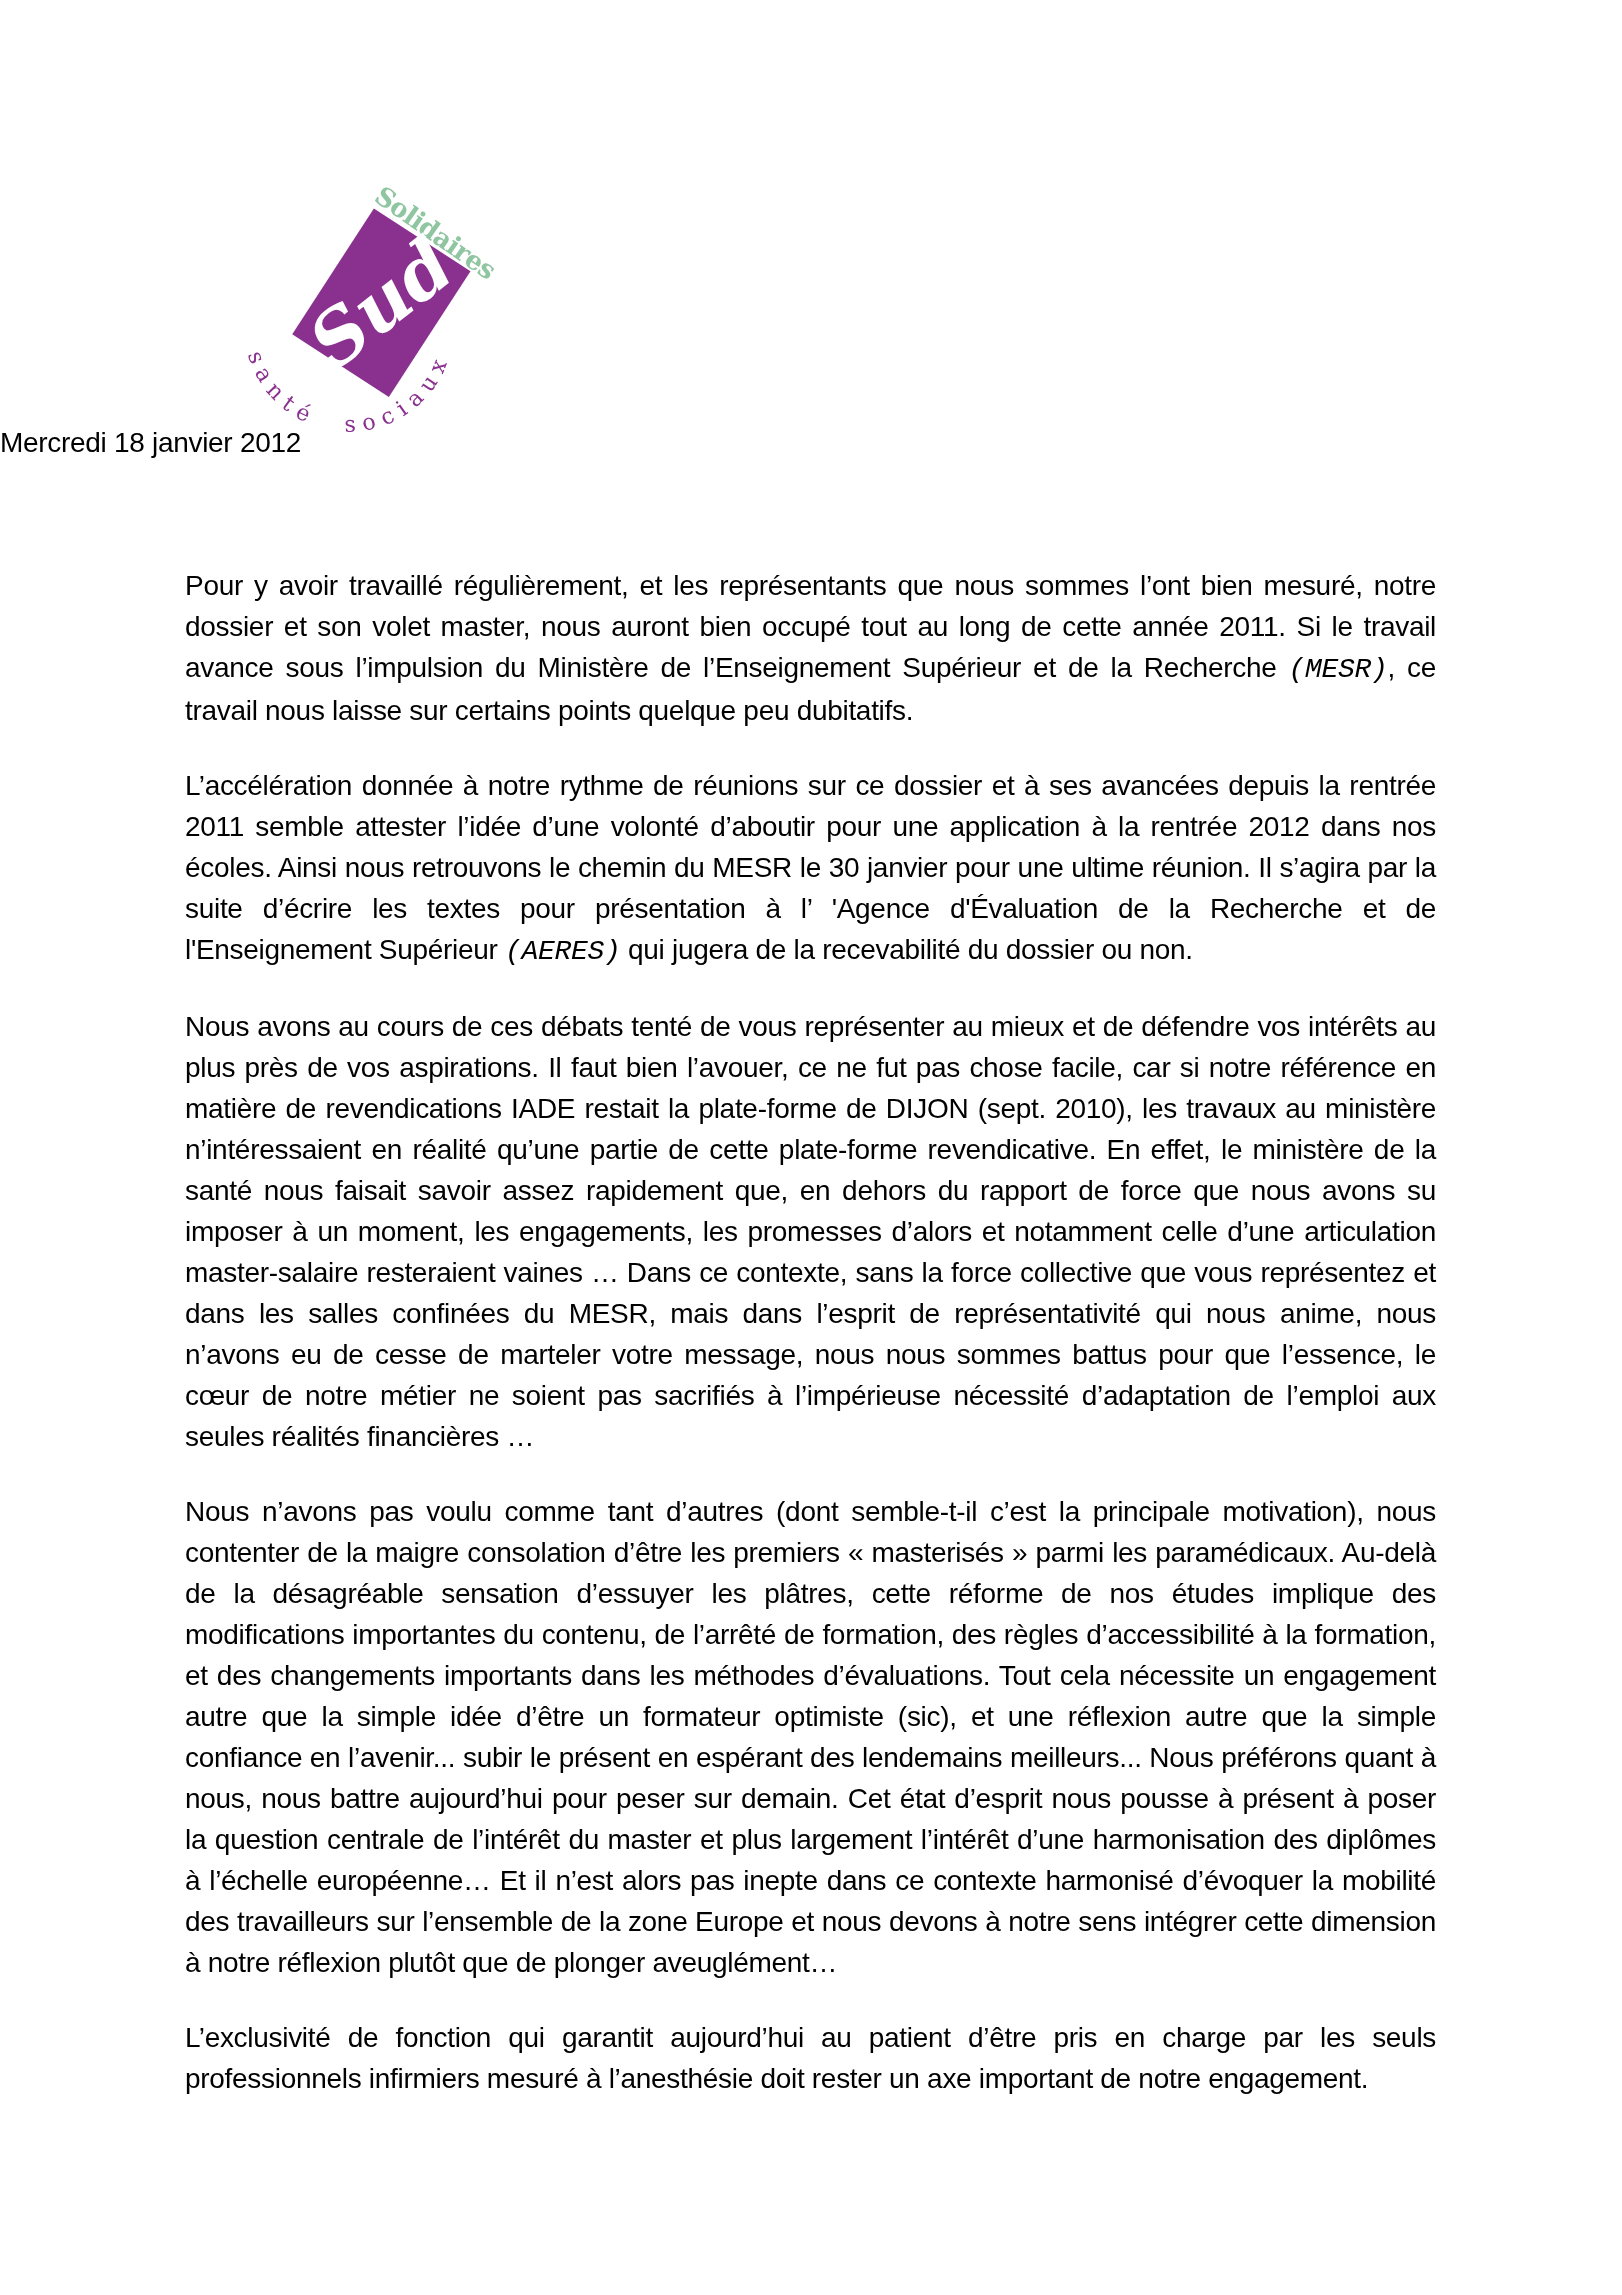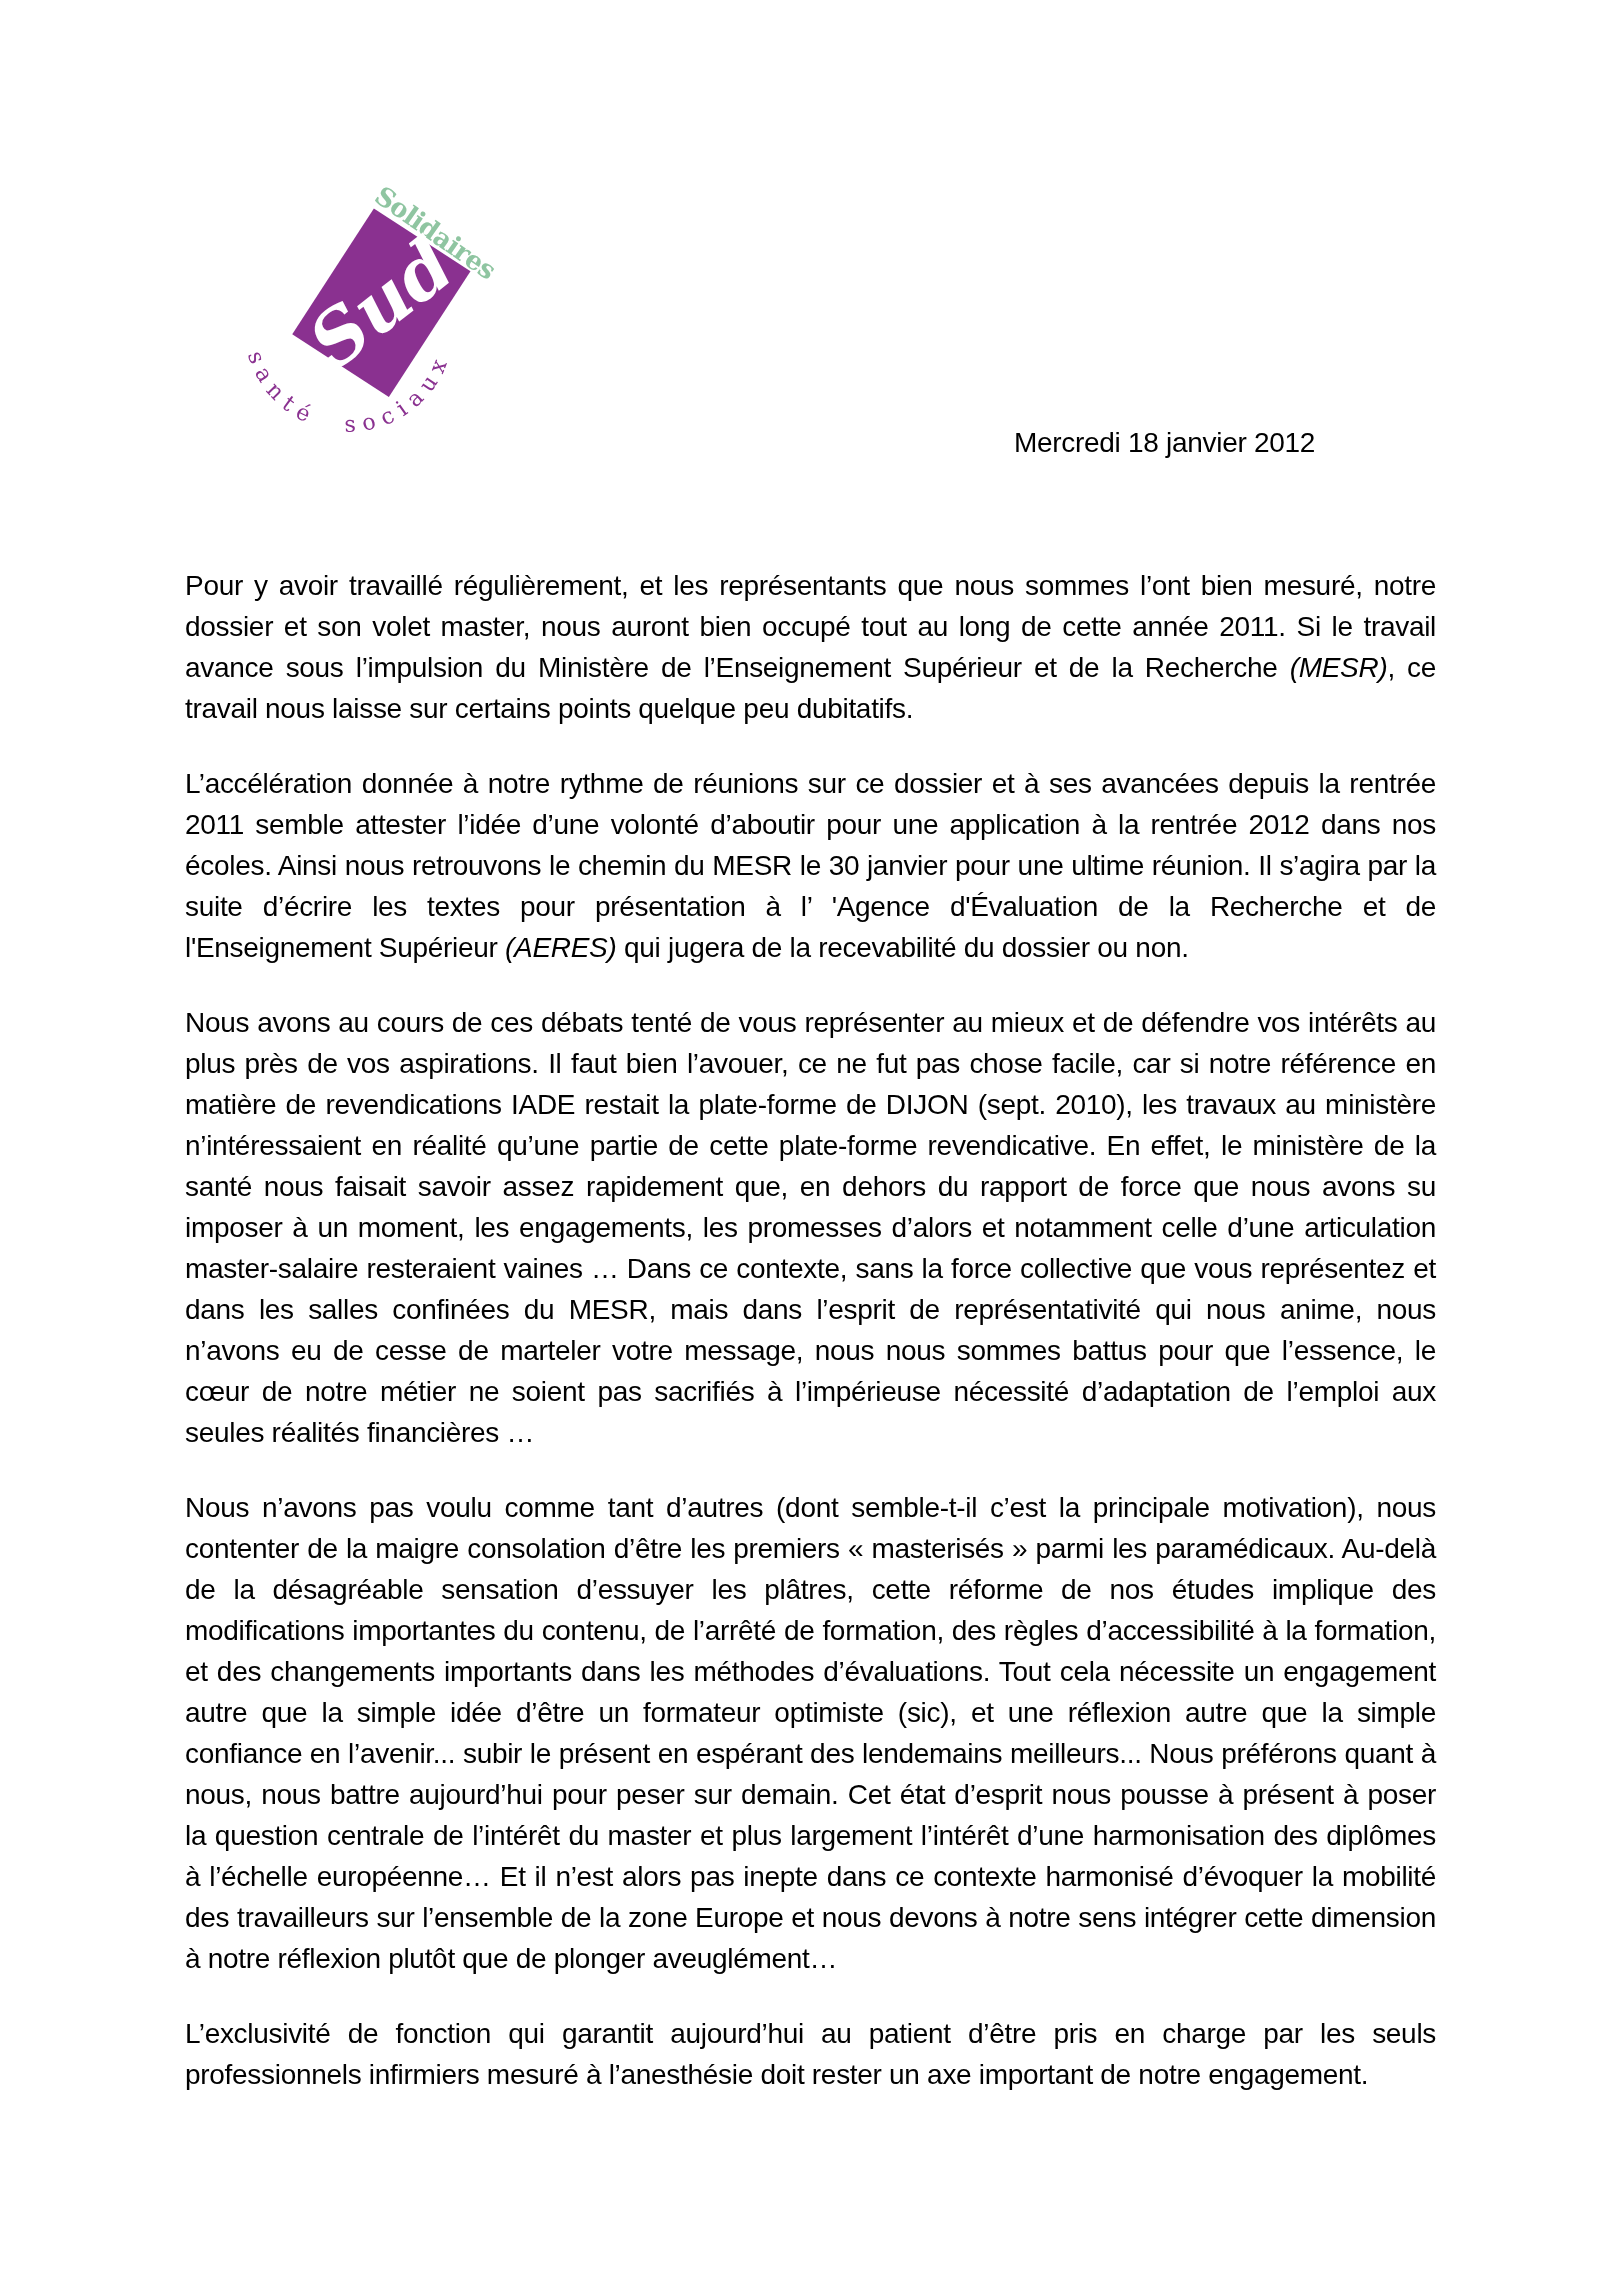--- a/index.html
+++ b/index.html
@@ -34,41 +34,41 @@
     font-family: "DejaVu Serif", serif;
     font-size: 34px;
     letter-spacing: 12px;
     word-spacing: 26px;
   }
   .date-line {
     position: absolute;
     top: 426px;
     left: 0;
     width: 1315px;
-    text-align: right;
+    text-align: left;
     font-size: 28px;
     line-height: 34px;
     letter-spacing: -0.3px;
     white-space: nowrap;
   }
   .doc-body {
     position: absolute;
     left: 185px;
     top: 565px;
     width: 1251px;
     font-size: 28px;
     line-height: 41px;
     letter-spacing: -0.3px;
   }
   .doc-body p {
     margin: 0 0 34px 0;
     text-align: justify;
     text-justify: inter-word;
   }
-  .doc-body p span.italic { font-style: italic; }
+  .doc-body p span.italic { font-style: italic; font-family: Liberation Mono, monospace; }
 </style>
 </head>
 <body>
 
 <div class="page">
 
   <div class="logo">
     <svg width="288" height="308" viewBox="0 0 440 470" xmlns="http://www.w3.org/2000/svg">
 
       <g transform="translate(245,204) rotate(33)">

